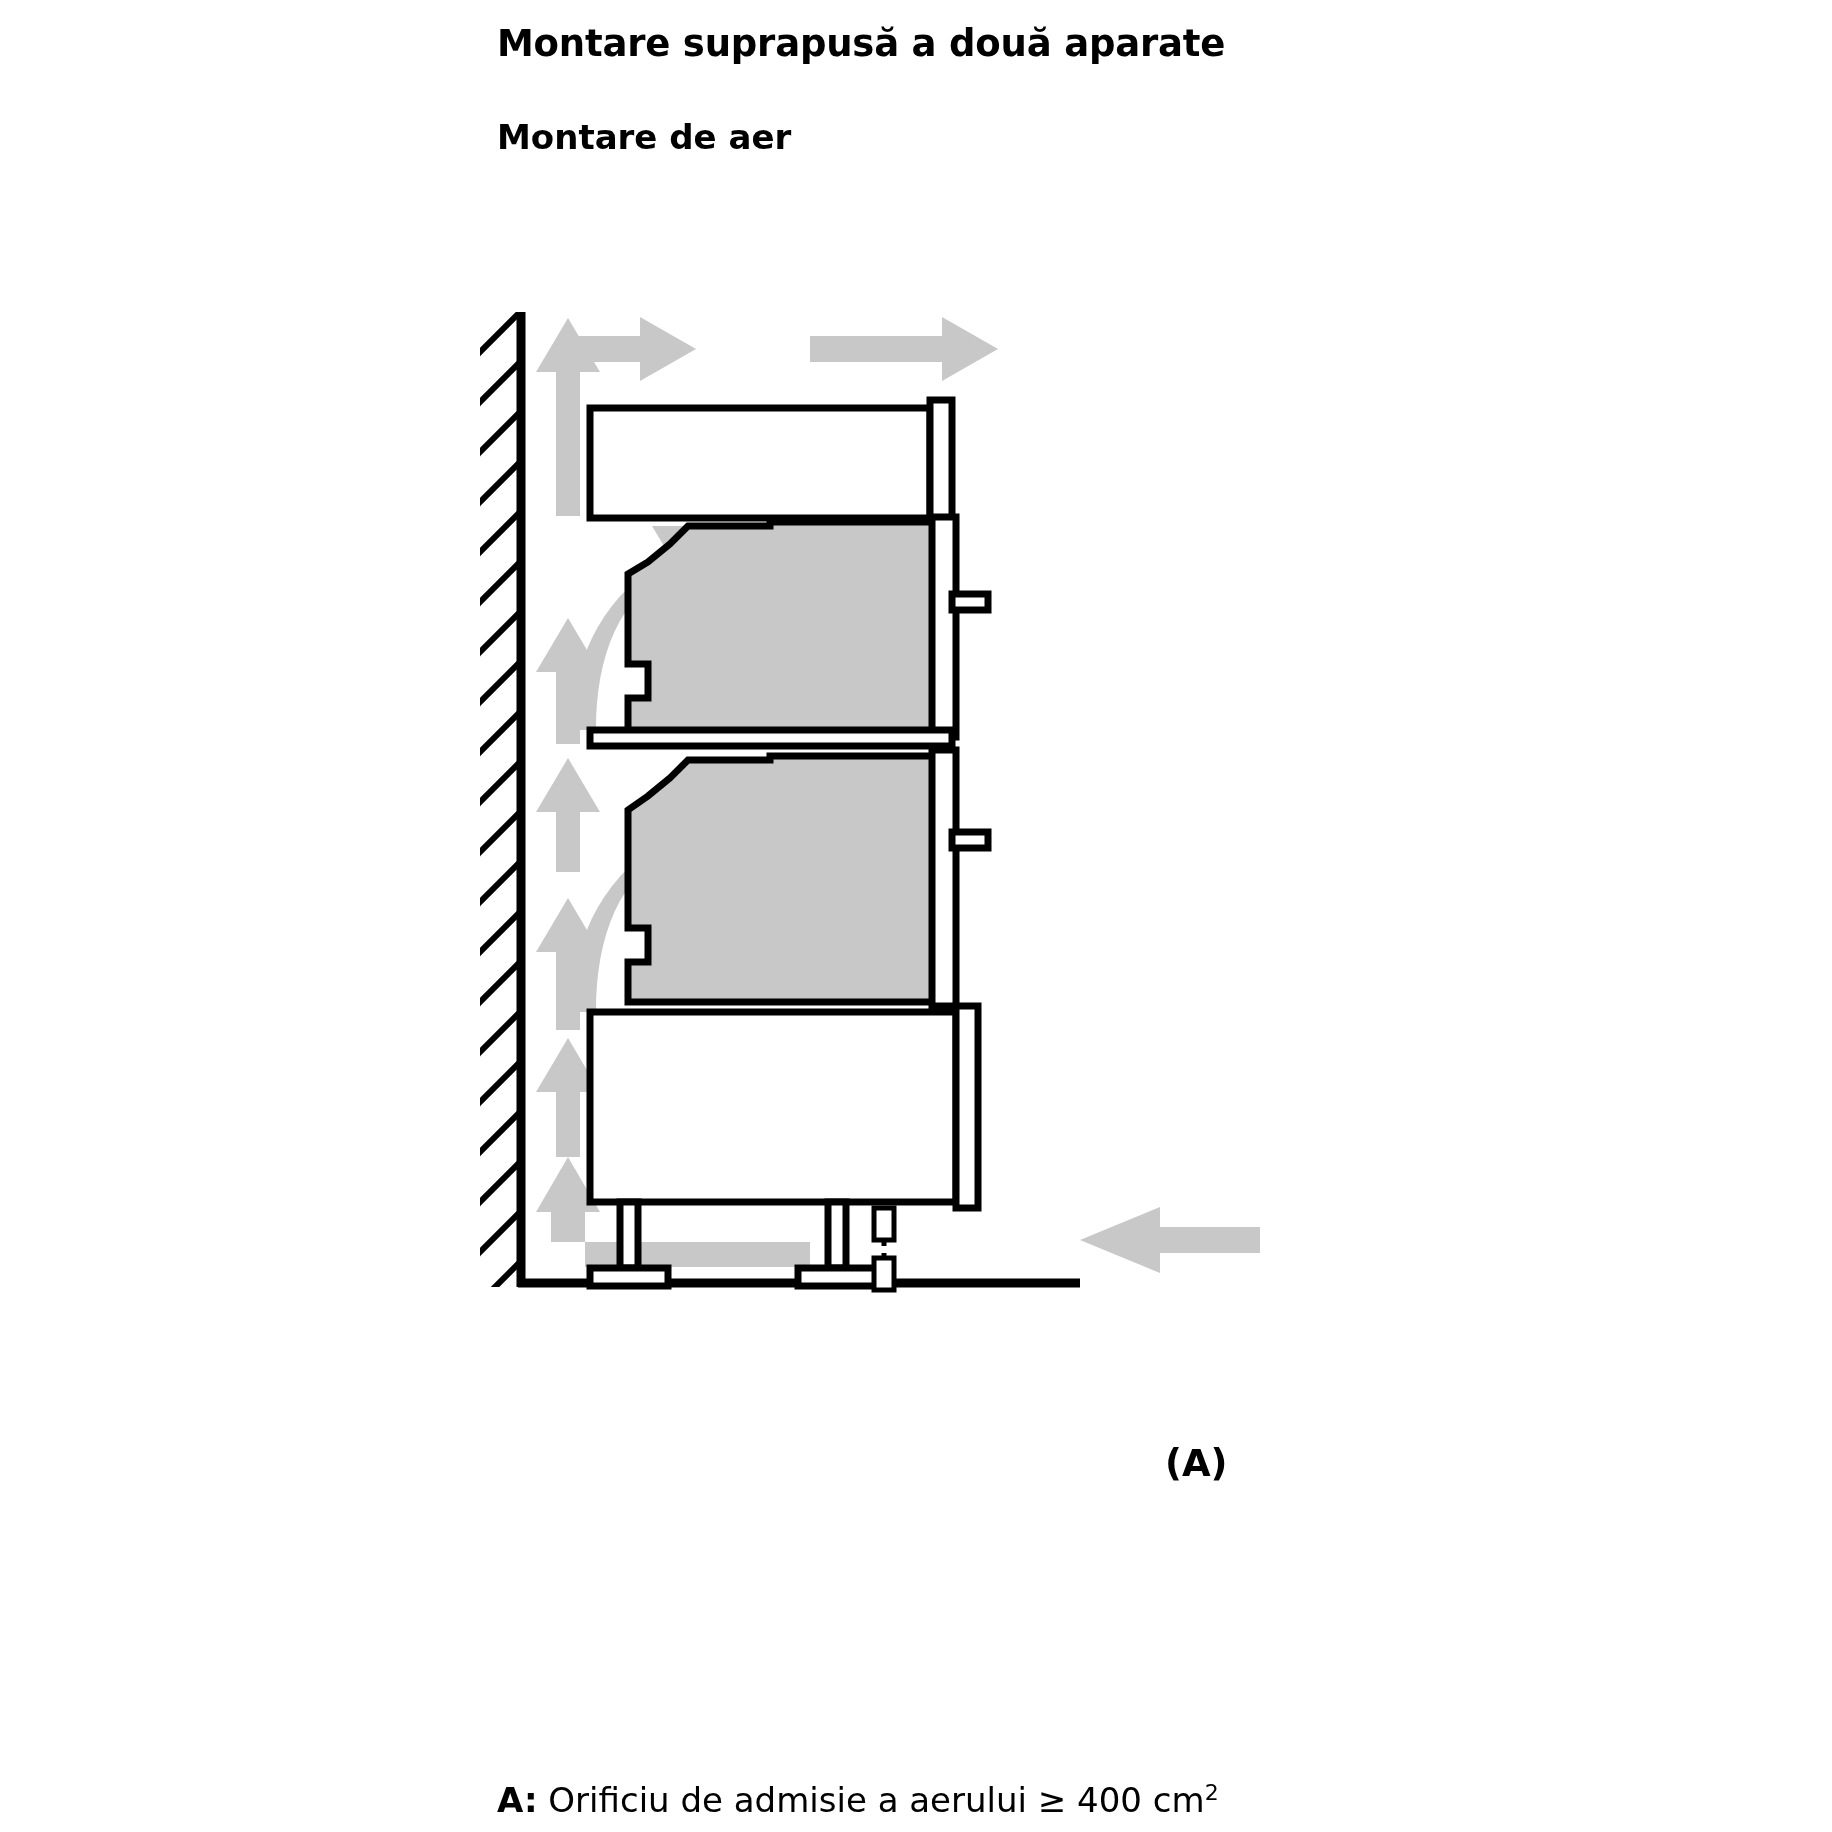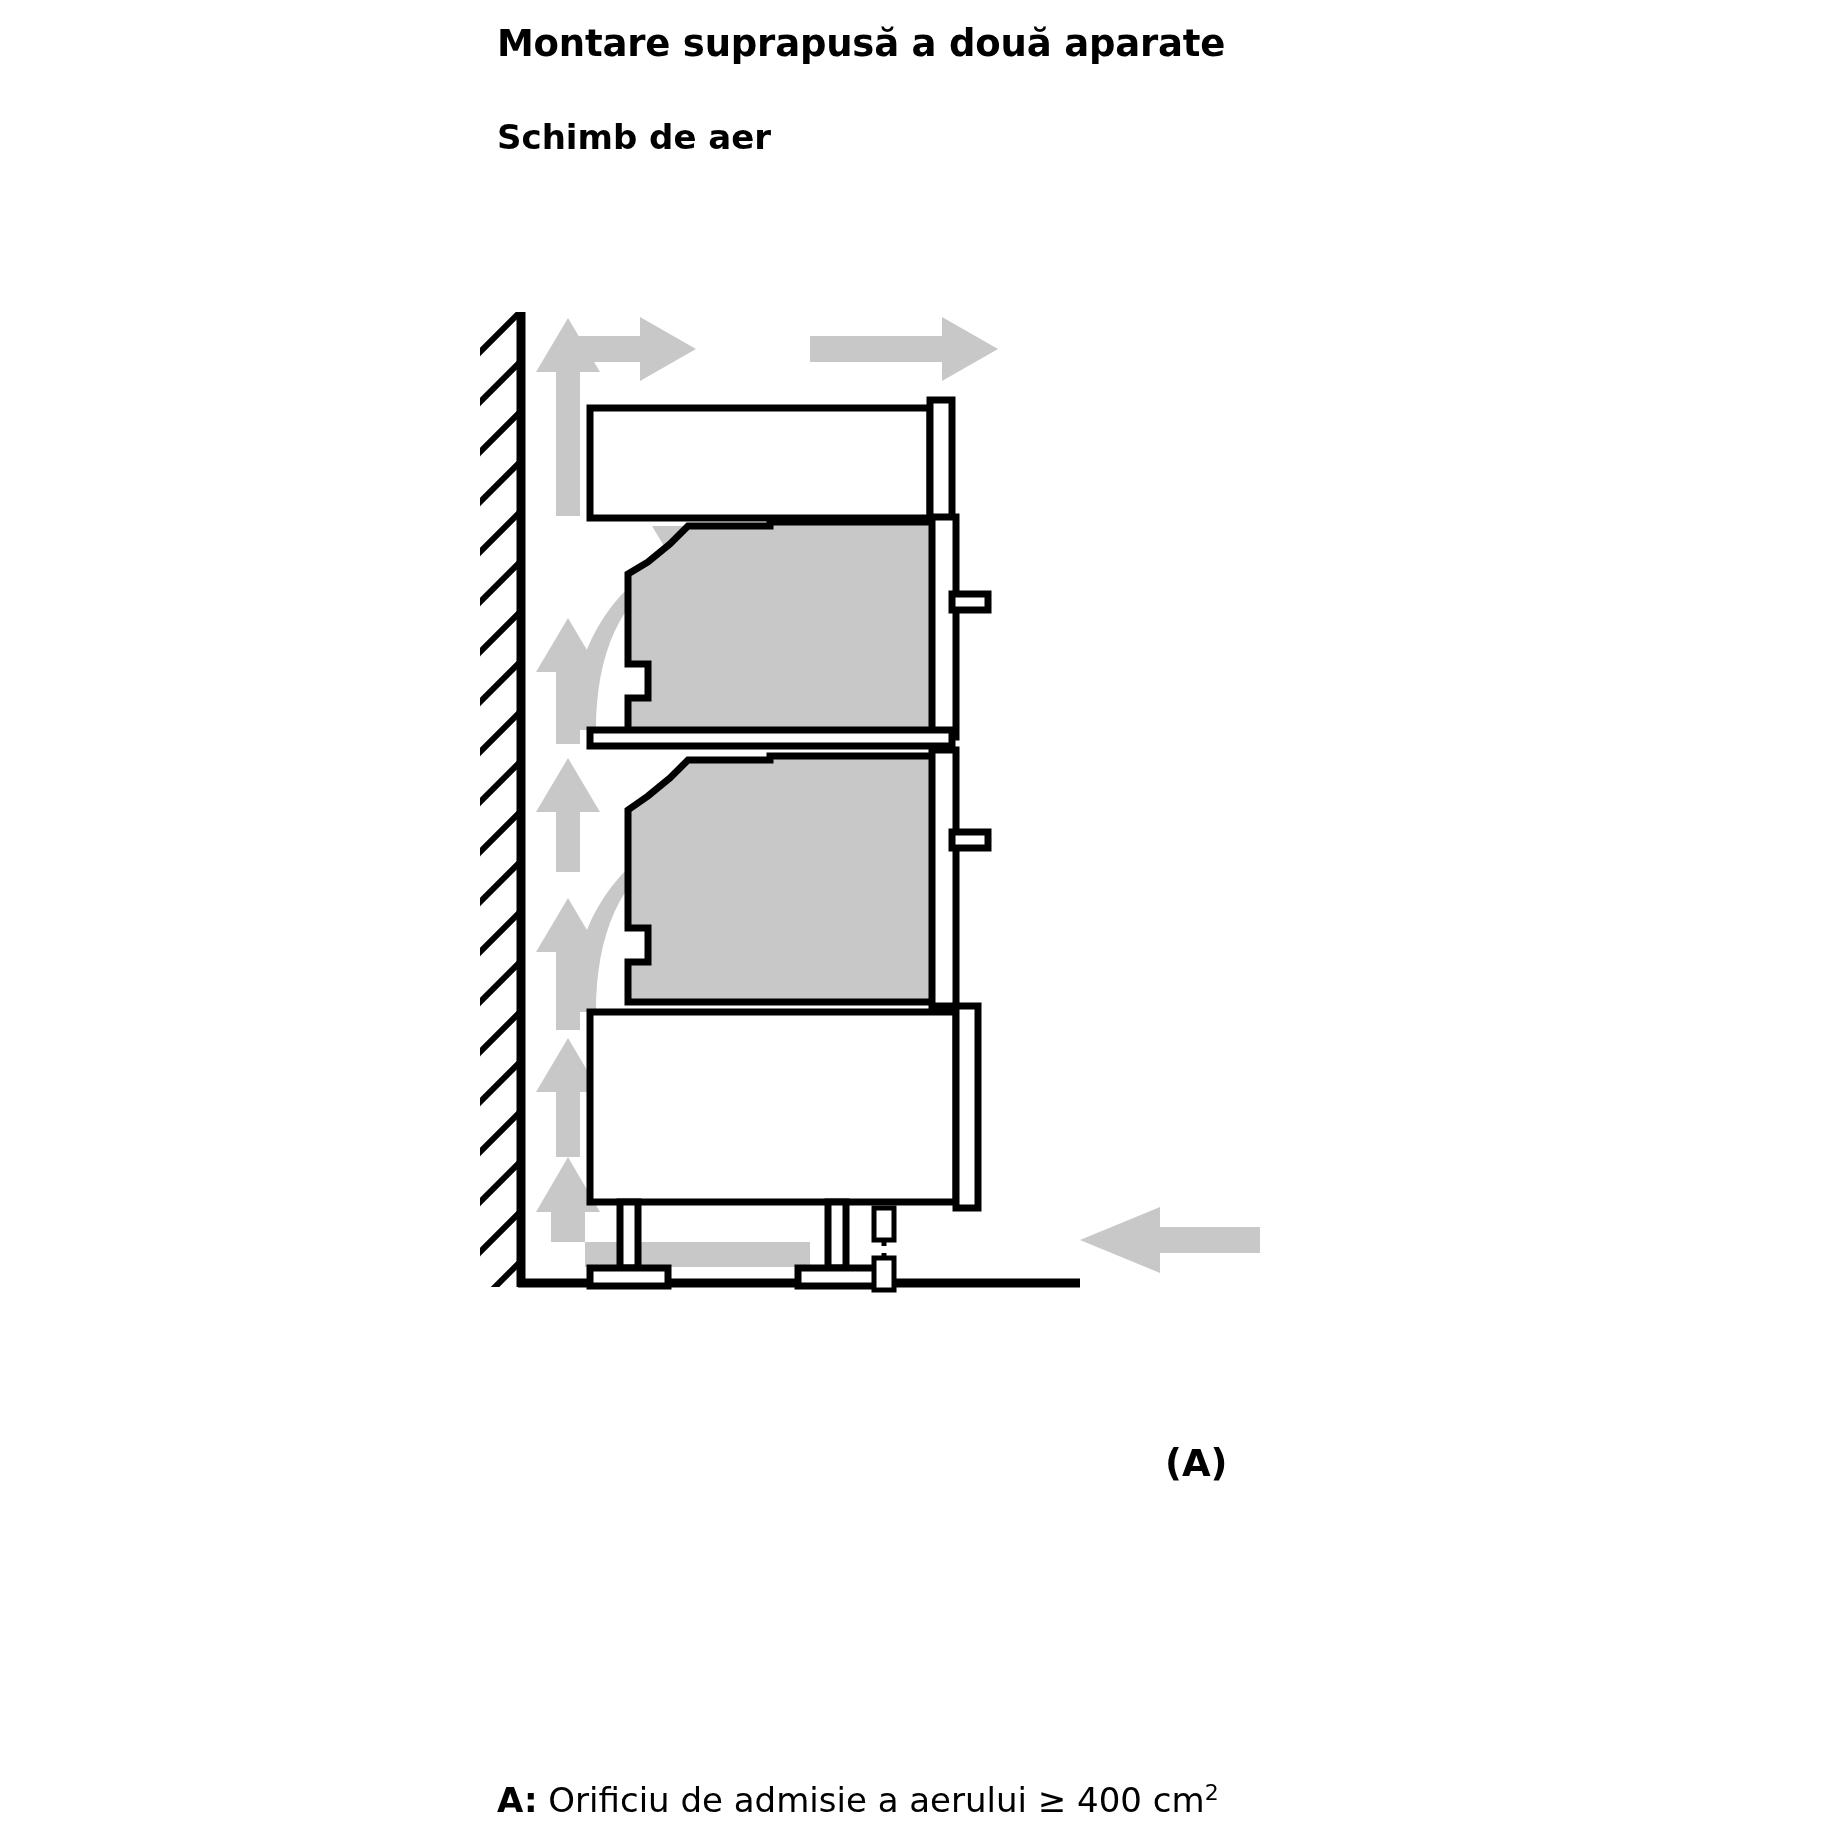--- a/index.html
+++ b/index.html
@@ -68,21 +68,21 @@
     font-weight: bold;
     white-space: nowrap;
   }
 </style>
 </head>
 <body>
 
 <div class="page">
 
   <div class="heading-main">Montare suprapusă a două aparate</div>
-  <div class="heading-sub">Schimb de aer</div>
+  <div class="heading-sub">Montare de aer</div>
 
   <div class="figure">
     <svg width="1200" height="1220" viewBox="0 0 1200 1220" xmlns="http://www.w3.org/2000/svg">
 
       <g>
         <clipPath id="wallclip">
           <rect x="-20" y="-25" width="58" height="1000"></rect>
         </clipPath>
         <g clip-path="url(#wallclip)" stroke="#000000" stroke-width="6">
           <line x1="-130" y1="20" x2="110" y2="-220"></line>

